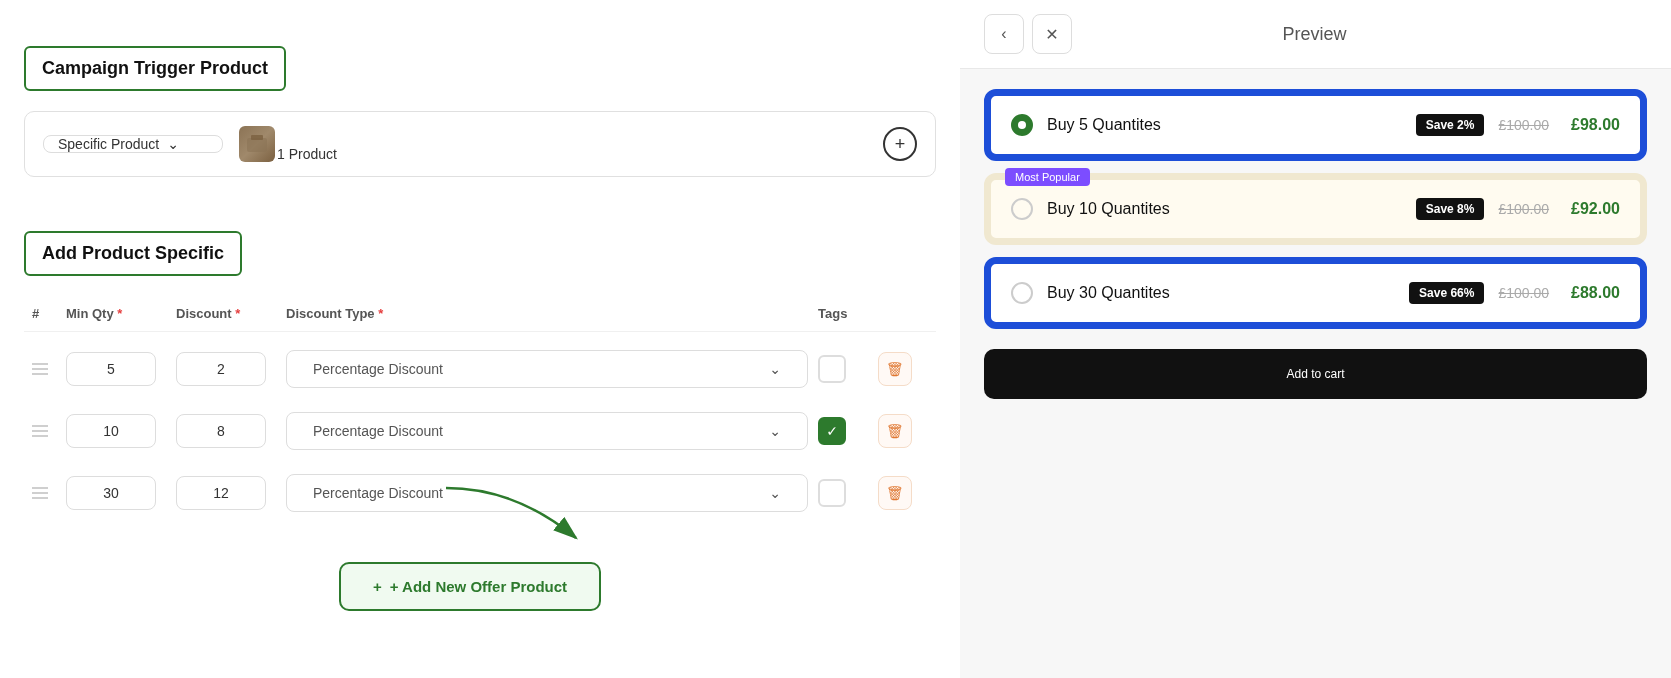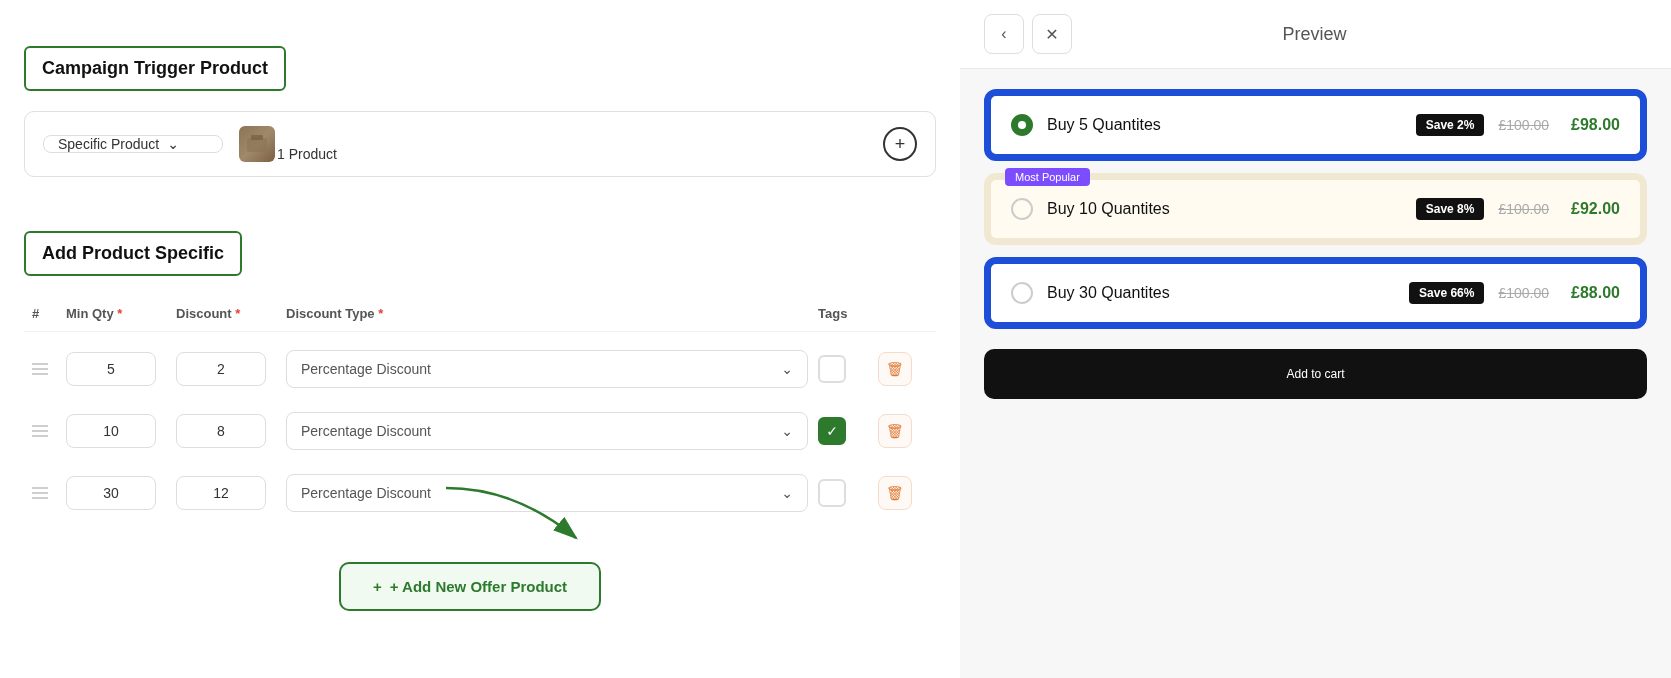--- a/index.html
+++ b/index.html
@@ -142,21 +142,21 @@
       color: #333;
       width: 90px;
     }
 
     .discount-select {
       display: flex;
       align-items: center;
       justify-content: space-between;
       border: 1px solid #ddd;
       border-radius: 8px;
-      padding: 10px 14px;
+      padding: 10px 26px;
       font-size: 14px;
       color: #555;
       cursor: pointer;
       background: #fff;
     }
 
     .tag-checkbox {
       width: 28px;
       height: 28px;
       border: 2px solid #ddd;

